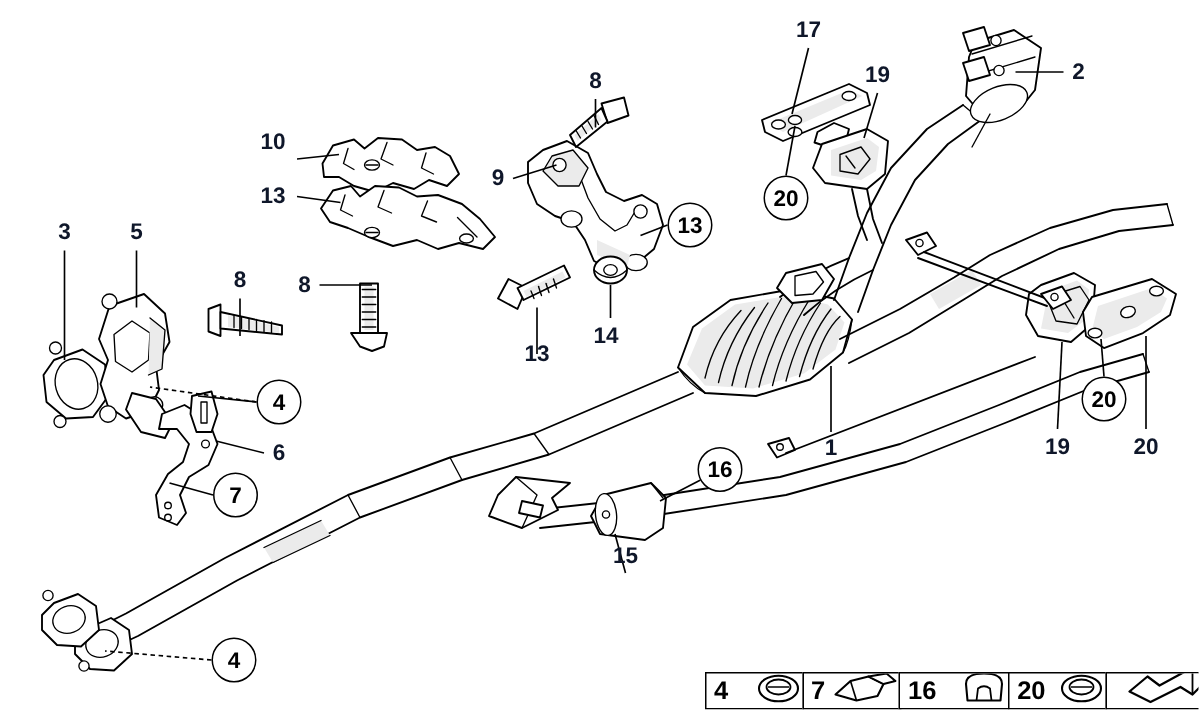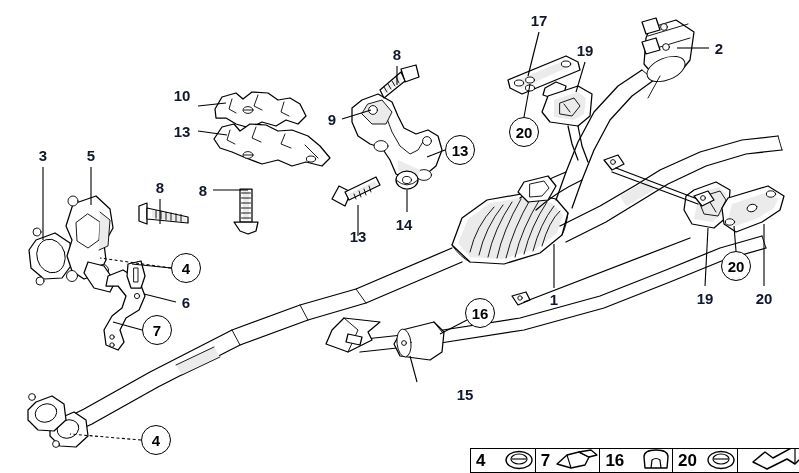--- a/index.html
+++ b/index.html
@@ -368,21 +368,21 @@
       <div class="callout-circle" style="left: 157px; top: 330px;">7</div>
       <div class="callout-label" style="left: 160px; top: 187px;">8</div>
       <div class="callout-label" style="left: 203px; top: 190px;">8</div>
       <div class="callout-label" style="left: 397px; top: 54px;">8</div>
       <div class="callout-label" style="left: 332px; top: 119px;">9</div>
       <div class="callout-label" style="left: 182px; top: 95px;">10</div>
       <div class="callout-label" style="left: 182px; top: 131px;">13</div>
       <div class="callout-circle" style="left: 460px; top: 150px;">13</div>
       <div class="callout-label" style="left: 358px; top: 236px;">13</div>
       <div class="callout-label" style="left: 404px; top: 224px;">14</div>
-      <div class="callout-label" style="left: 417px; top: 394px; margin-left: 48px;">15</div>
+      <div class="callout-label" style="left: 417px; top: 371px;">15</div>
       <div class="callout-circle" style="left: 480px; top: 313px;">16</div>
       <div class="callout-label" style="left: 539px; top: 20px;">17</div>
       <div class="callout-label" style="left: 764px; top: 298px;">20</div>
       <div class="callout-label" style="left: 585px; top: 50px;">19</div>
       <div class="callout-label" style="left: 705px; top: 298px;">19</div>
       <div class="callout-circle" style="left: 524px; top: 132px;">20</div>
       <div class="callout-circle" style="left: 736px; top: 266px;">20</div>
     </div>
 
   <div class="legend-strip" id="legend-host" style="left:470px; top:448px;">

